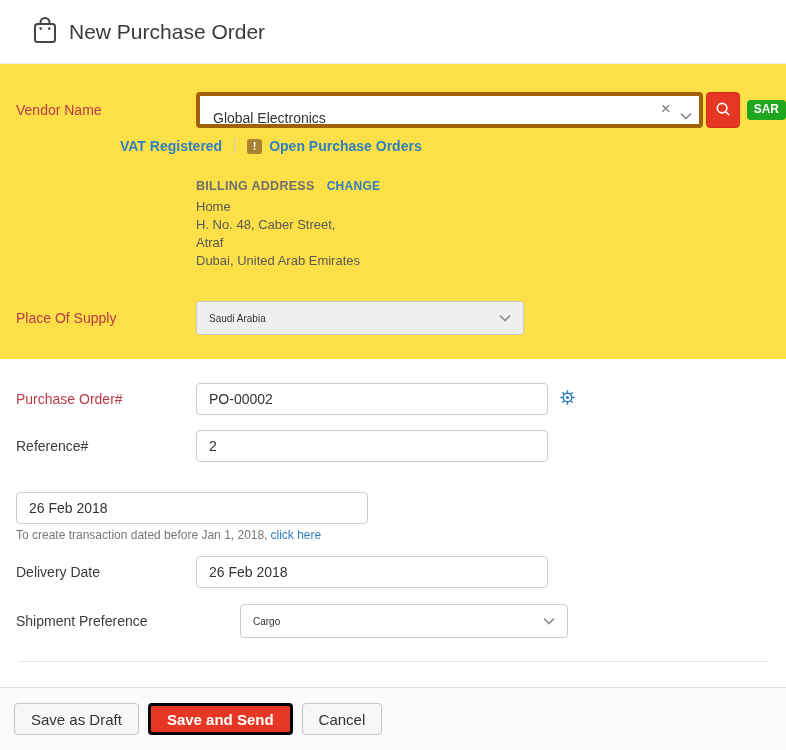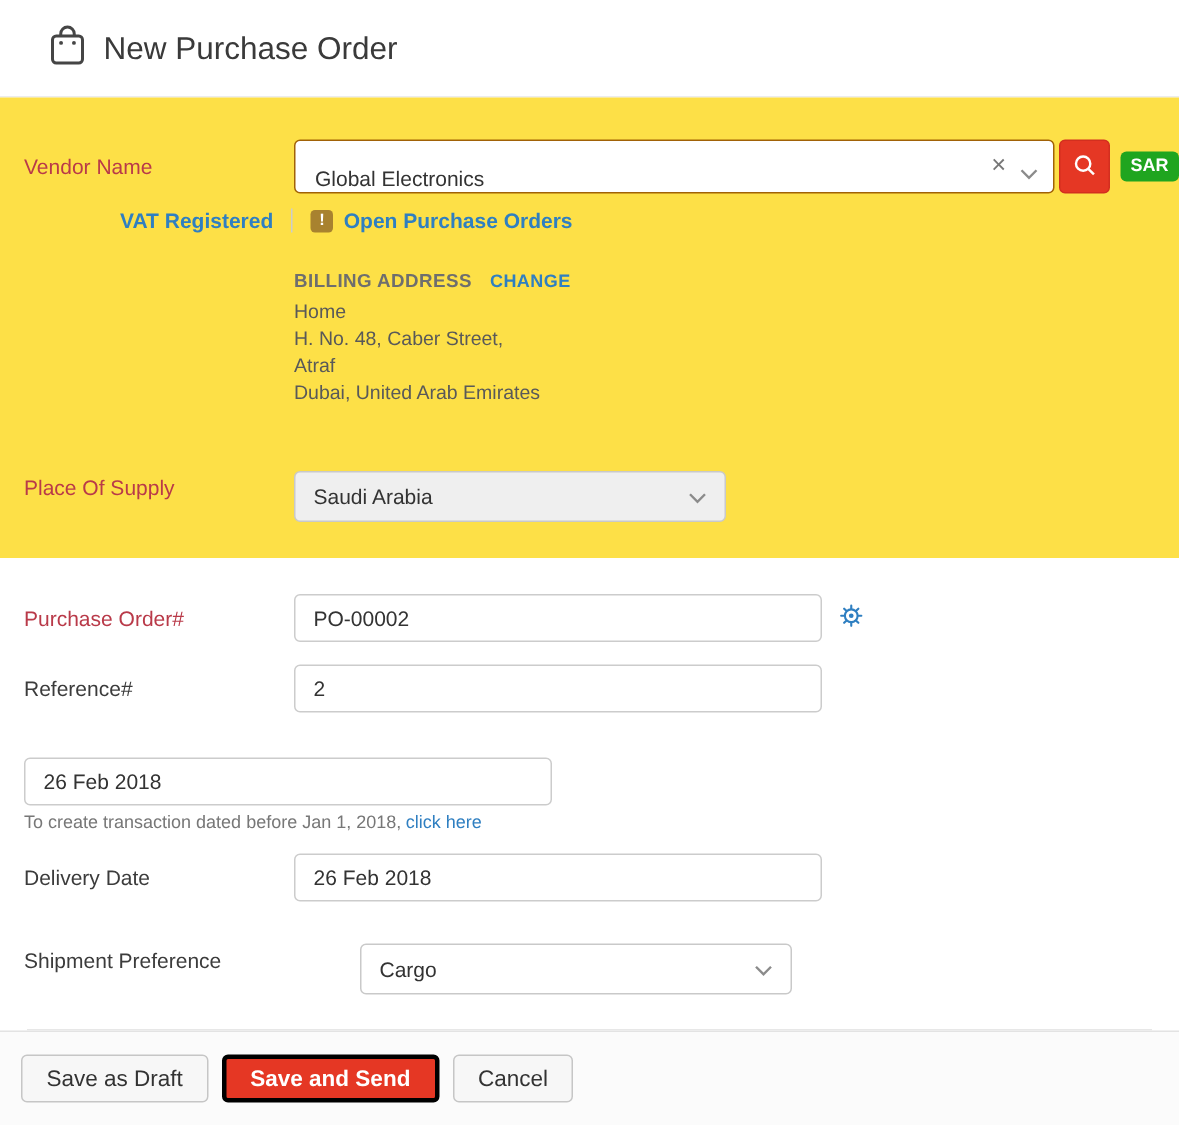--- a/index.html
+++ b/index.html
@@ -15,52 +15,52 @@
   
   .vendor-section { background:#fde047; padding:28px 0 24px 0; }
 
   .row { display:flex; align-items:center; padding-left:16px; }
   .row.top { align-items:flex-start; }
   .label { flex:0 0 180px; font-size:14px; color:#3c3c3c; }
   .label.required { color:#b93a49; }
 
   
   .vendor-input-wrap { position:relative; width:509px; }
-  .vendor-input-wrap input { width:100%; height:36px; border:1px solid #a16207; border-radius:4px;
+  .vendor-input-wrap input { width:100%; height:36px; border:4px solid #a16207; border-radius:4px;
     padding:16px 58px 0 13px; font-size:14px; color:#333; background:#fff;
     font-family:"Liberation Sans", sans-serif; outline:none; }
   .clear-x { position:absolute; right:32px; top:7px; font-size:17px; color:#777; cursor:pointer; line-height:20px; }
   .chev { position:absolute; right:11px; top:14px; }
 
   .search-btn { width:34px; height:36px; margin-left:3px; background:#e53724; border:1px solid #d32f1f;
     border-radius:4px; display:flex; align-items:center; justify-content:center; cursor:pointer; }
   .currency-badge { margin-left:7px; margin-top:8px; background:#1fa51f; color:#fff; font-size:12px;
     font-weight:bold; padding:3px 7px 4px; border-radius:4px; line-height:13px; }
 
   
-  .links-row { display:flex; align-items:center; margin:10px 0 0 80px; gap:12px; }
+  .links-row { display:flex; align-items:center; margin:10px 0 0 120px; gap:12px; }
   .blue-link { color:#2f7fc1; font-size:14px; font-weight:600; text-decoration:none; cursor:pointer;
     display:flex; align-items:center; gap:7px; }
   .v-sep { width:1px; height:16px; background:#ccc; }
   .warn-badge { width:15px; height:15px; background:#a8822f; border-radius:3px; color:#fff;
     font-size:11px; font-weight:bold; display:flex; align-items:center; justify-content:center; }
 
   
   .billing { margin:25px 0 0 196px; }
   .billing-head { display:flex; align-items:baseline; gap:12px; margin-bottom:5px; }
   .billing-title { font-size:12.5px; font-weight:bold; color:#6e6e6e; letter-spacing:.3px; }
   .change-link { font-size:12px; font-weight:bold; color:#2f7fc1; letter-spacing:.3px; cursor:pointer; }
   .addr-line { font-size:13px; color:#595959; line-height:18px; }
 
   .pos-row { margin-top:31px; }
 
   
-  .select { width:288px; height:34px; border:1px solid #c9c9c9; border-radius:4px;
+  .select { width:328px; height:34px; border:1px solid #c9c9c9; border-radius:4px;
     display:flex; align-items:center; justify-content:space-between; padding:0 12px;
-    font-size:14px; color:#333; cursor:pointer; background:#fff;margin-top:12px; }
+    font-size:10px; color:#333; cursor:pointer; background:#fff; }
   .select.gray { background:#efefef; }
 
   
   .main-section { padding-top:24px; background:#fff; }
   .text-input { width:352px; height:32px; border:1px solid #ccc; border-radius:4px; background:#fff;
     padding:0 12px; font-size:14px; color:#333; font-family:"Liberation Sans", sans-serif; outline:none; }
   .gear-btn { margin-left:11px; background:none; border:none; cursor:pointer; display:flex; align-items:center; }
 
   .ref-row { margin-top:15px; }
   .date-row { margin-top:30px; align-items:flex-start; }

